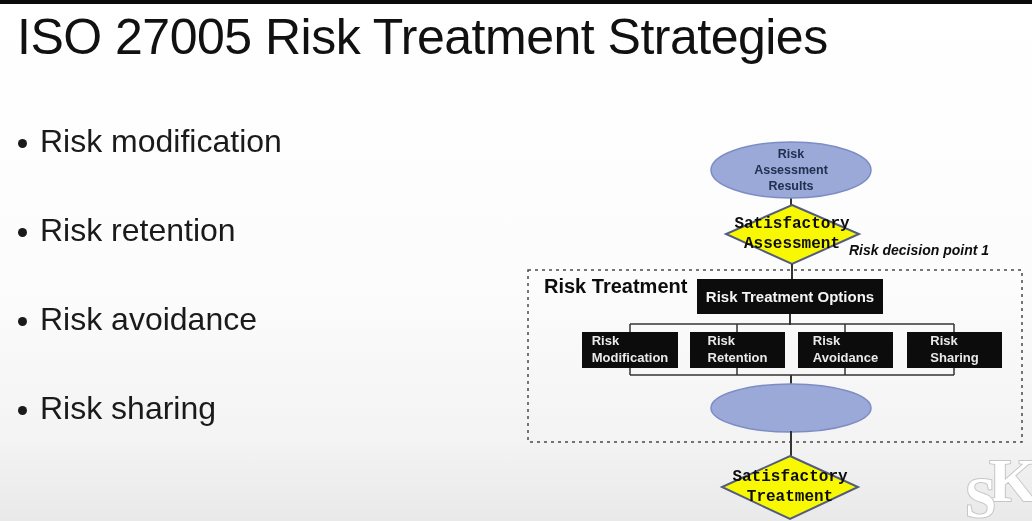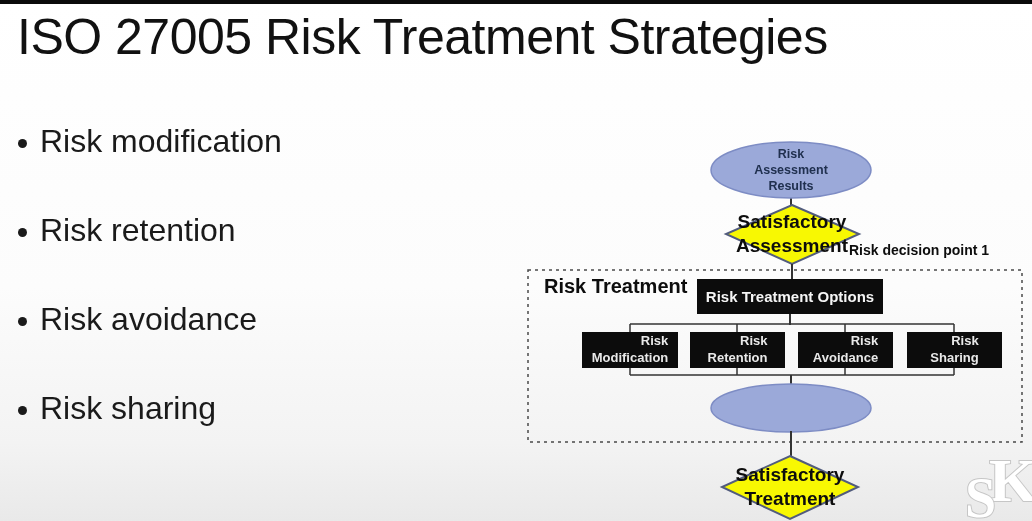--- a/index.html
+++ b/index.html
@@ -76,53 +76,55 @@
     white-space: nowrap;
   }
 
   .black-box {
     position: absolute;
     background: #0c0c0c;
     color: #f5f5f5;
     display: flex;
     align-items: center;
     justify-content: center;
-    text-align: right;
+    text-align: left;
     white-space: pre-line;
     font-weight: 700;
   }
   .box-options { left: 697px; top: 279px; width: 186px; height: 35px; font-size: 15px; }
   .sub-box { top: 332px; height: 36px; font-size: 13px; line-height: 1.3; color: #e9e9e9; }
   .box-mod   { left: 582px; width: 96px; }
   .box-ret   { left: 690px; width: 95px; }
   .box-avoid { left: 798px; width: 95px; }
   .box-share { left: 907px; width: 95px; }
 
   .ellipse-label {
     font-size: 12.5px;
     font-weight: 700;
     color: #20304f;
     line-height: 1.3;
   }
   .el1 { left: 711px; top: 144px; width: 160px; height: 52px; }
   .el2 { left: 711px; top: 386px; width: 160px; height: 44px; }
 
   .diamond-label {
-    font-size: 19px;
+    font-size: 16px;
     font-weight: 700;
     color: #0d0d0d;
     line-height: 1.25;
+    font-family: Liberation Mono, monospace;
   }
   .dm1 { left: 726px; top: 208px; width: 132px; height: 52px; }
   .dm2 { left: 722px; top: 460px; width: 136px; height: 54px; }
 
   .decision-label {
     position: absolute;
     font-size: 14px;
     font-weight: 700;
+    font-style: italic;
     color: #0d0d0d;
     white-space: nowrap;
   }
   .dp1 { left: 849px; top: 242px; }
   .dp2 { left: 858px; top: 459px; }
 
   .logo {
     position: absolute;
     left: 965px; top: 449px;
     width: 70px; height: 75px;

